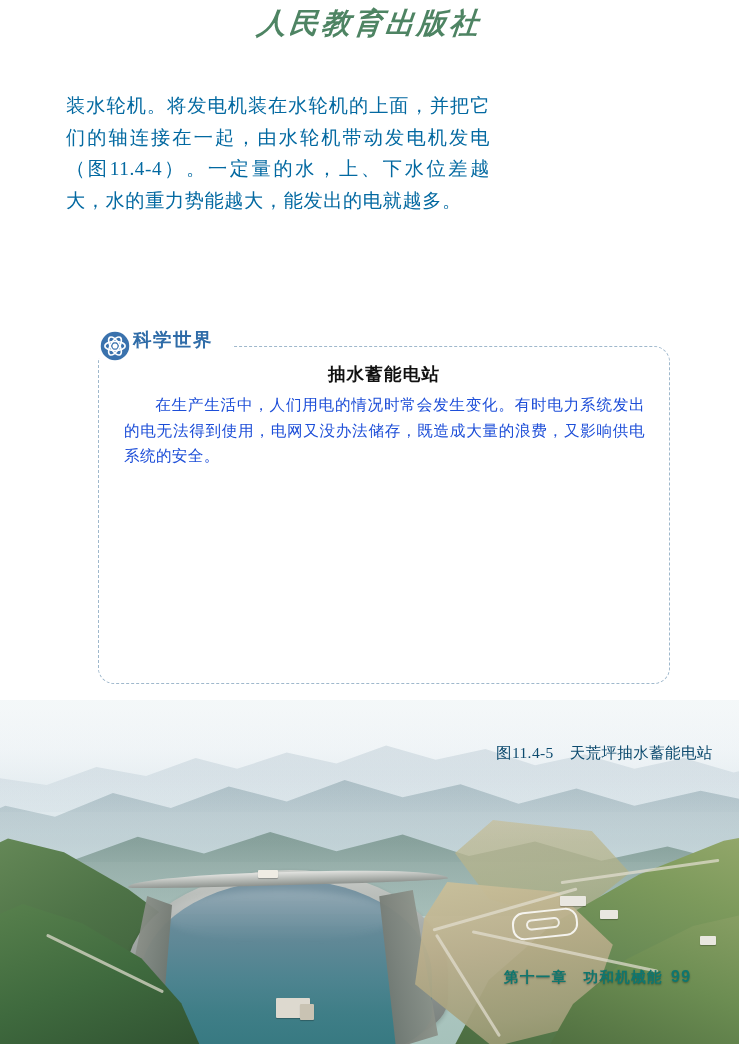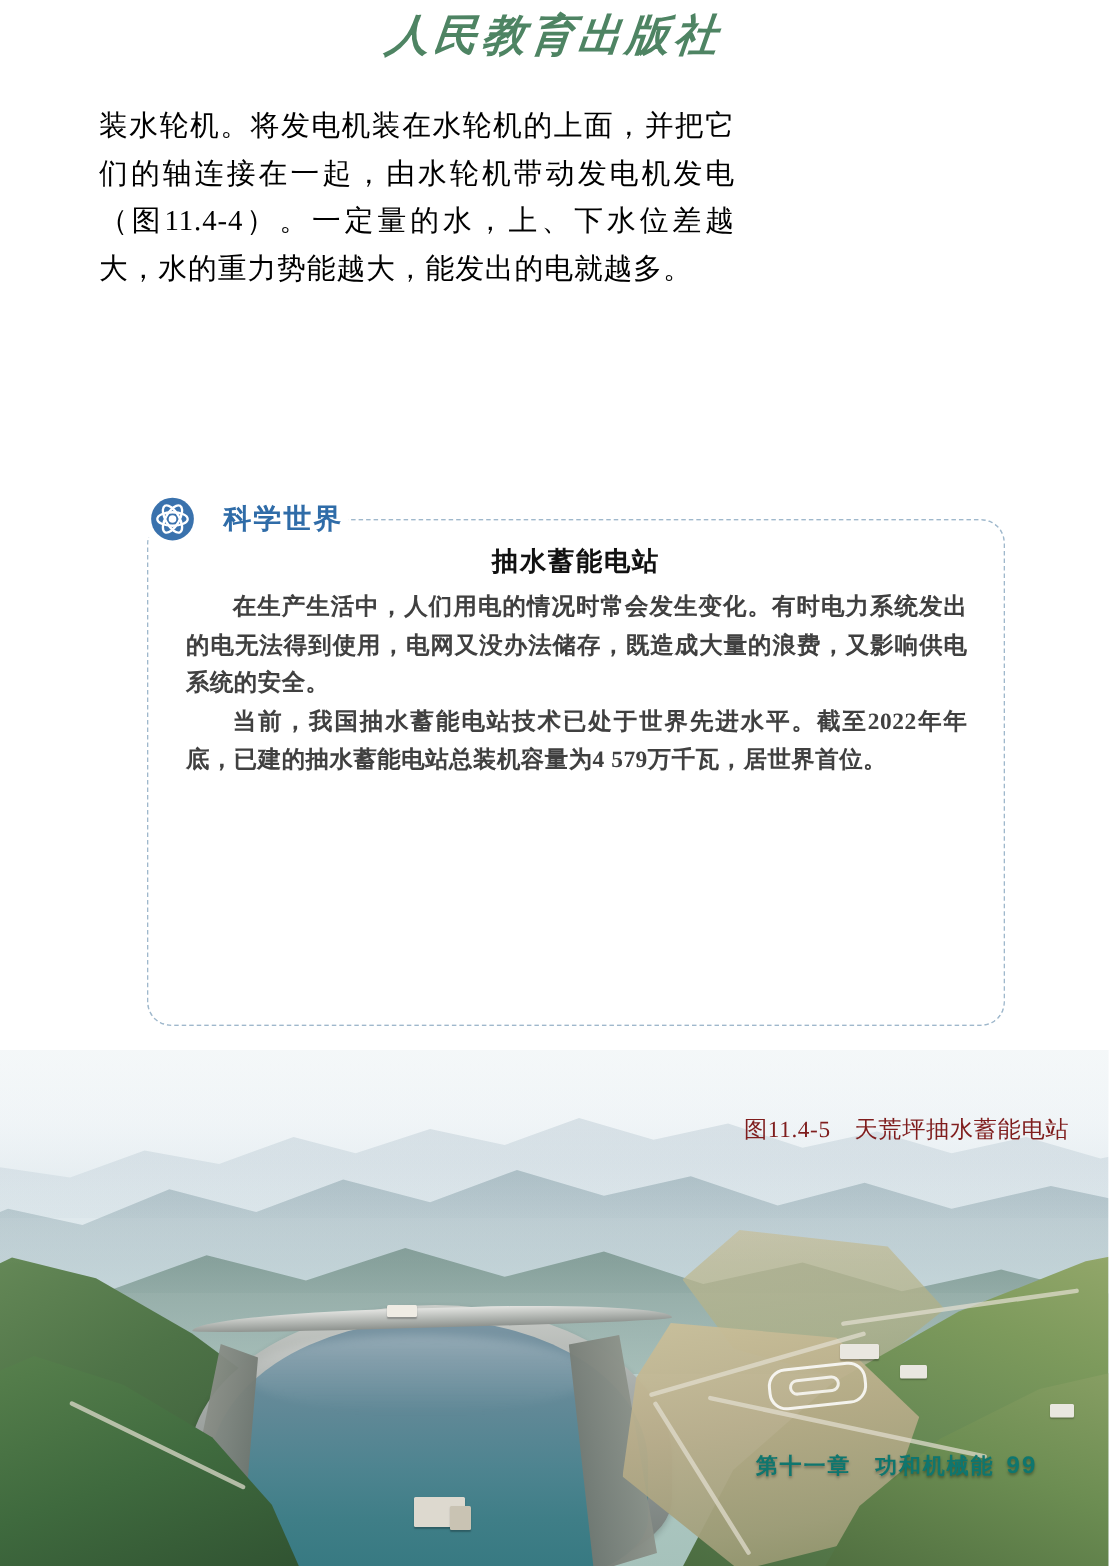--- a/index.html
+++ b/index.html
@@ -31,28 +31,28 @@
     color: #3f7a56;
     opacity: 0.92;
     transform: skewX(-6deg);
     user-select: none;
   }
 
   
   .body-text {
     position: absolute;
     left: 66px;
-    top: 69px;
+    top: 90px;
     width: 424px;
     font-size: 19.2px;
     line-height: 31.5px;
     letter-spacing: 0.6px;
     text-align: justify;
     text-justify: inter-ideograph;
-    color: #000000;
+    color: #0369a1;
   }
   .body-text p {
     margin: 0;
     text-indent: 2em;
   }
   .body-text p.no-indent {
     text-indent: 0;
   }
   .body-text p + p {
     margin-top: 3px;
@@ -77,22 +77,21 @@
     top: 336px;
     width: 136px;
     height: 22px;
     background: #ffffff;
   }
   .box-header {
     position: absolute;
     left: 100px;
     top: 331px;
     display: flex;
-    align-items: center;
-    gap: 19px;
+    gap: 3px;
   }
   .atom-icon {
     width: 30px;
     height: 30px;
     flex: none;
     display: block;
   }
   .box-header-label {
     font-family: "Liberation Sans", "DejaVu Sans", sans-serif;
     font-size: 18.5px;
@@ -118,22 +117,21 @@
   .box-body {
     position: absolute;
     left: 124px;
     top: 392px;
     width: 521px;
     font-size: 15.6px;
     line-height: 25.6px;
     letter-spacing: 0.35px;
     text-align: justify;
     text-justify: inter-ideograph;
-    color: #404040;
-    font-weight: bold;
+    color: #1d4ed8;
   }
   .box-body p {
     margin: 0;
     text-indent: 2em;
   }
 
   
   .photo {
     position: absolute;
     left: 0;
@@ -365,21 +363,21 @@
     pointer-events: none;
   }
 
   
   .figure-caption {
     position: absolute;
     left: 496px;
     top: 743px;
     font-size: 15.5px;
     letter-spacing: 0.4px;
-    color: #7f1d1d;
+    color: #0c4a6e;
     white-space: nowrap;
   }
   .page-footer {
     position: absolute;
     left: 504px;
     top: 968px;
     font-size: 14.5px;
     font-weight: bold;
     letter-spacing: 1.4px;
     color: #0f766e;
@@ -414,21 +412,20 @@
     </g>
     <circle cx="20" cy="20" r="3.4" fill="#ffffff"></circle>
   </svg>
   <span class="box-header-label">科学世界</span>
 </div>
 
 <div class="box-title">抽水蓄能电站</div>
 
 <div class="box-body">
   <p>在生产生活中，人们用电的情况时常会发生变化。有时电力系统发出的电无法得到使用，电网又没办法储存，既造成大量的浪费，又影响供电系统的安全。</p>
-  <p>当前，我国抽水蓄能电站技术已处于世界先进水平。截至2022年年底，已建的抽水蓄能电站总装机容量为4 579万千瓦，居世界首位。</p>
 </div>
 
 <div class="photo">
   <div class="sky"></div>
   <div class="ridge ridge-far"></div>
   <div class="ridge ridge-mid"></div>
   <div class="ridge ridge-near"></div>
 
   <div class="plateau-2"></div>
   <div class="hill-right"></div>

